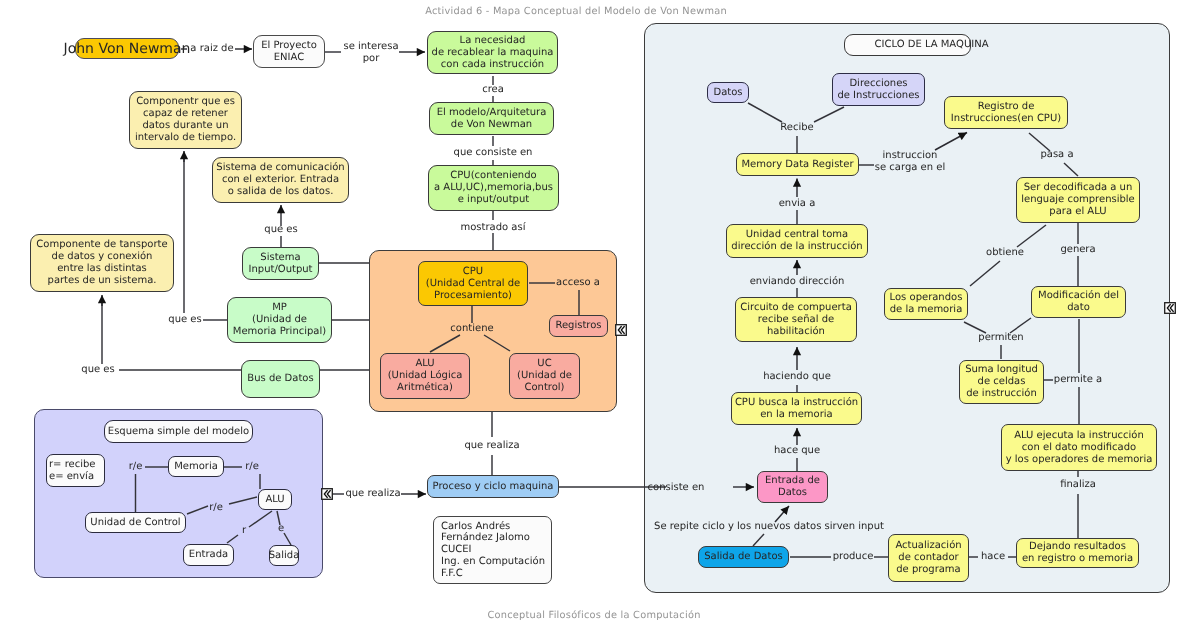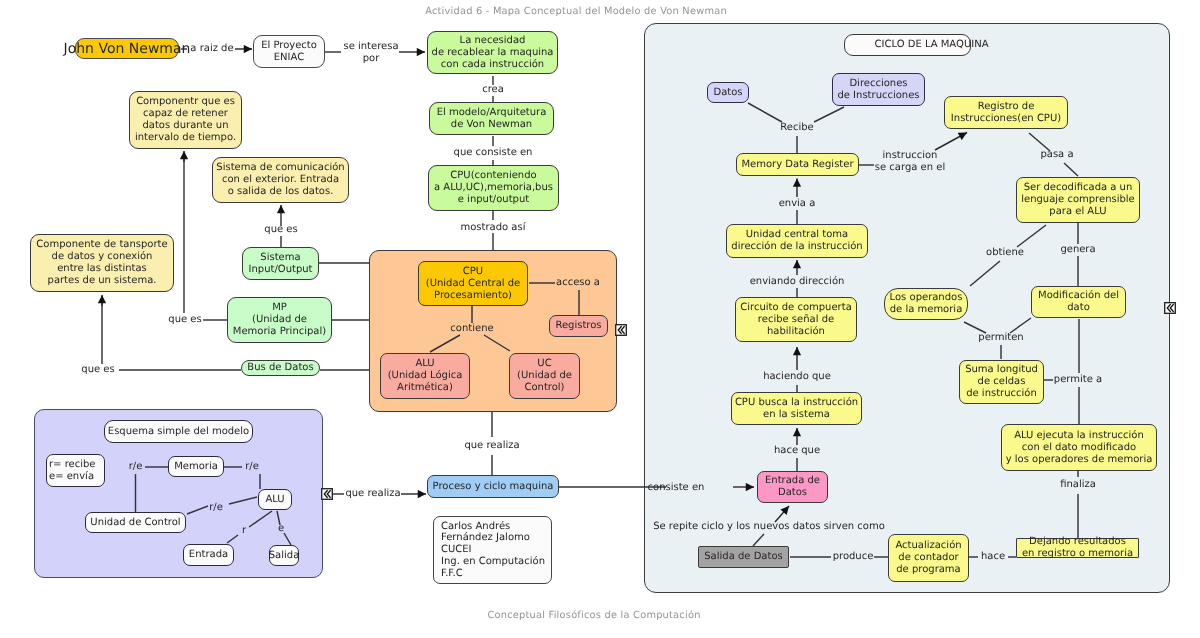--- a/index.html
+++ b/index.html
@@ -174,21 +174,21 @@
 
   <div class="node" style="left:242px;top:247px;width:77px;height:33px;background:#c8fcc8;border-radius:9px;
               font-size:10px;">Sistema
 Input/Output</div>
 
   <div class="node" style="left:227px;top:297px;width:105px;height:46px;background:#c8fcc8;border-radius:9px;
               font-size:10px;">MP
 (Unidad de
 Memoria Principal)</div>
 
-  <div class="node" style="left:241px;top:360px;width:79px;height:16px;background:#c8fcc8;border-radius:9px;
+  <div class="node" style="left:241px;top:360px;width:79px;height:38px;background:#c8fcc8;border-radius:9px;
               font-size:10px;">Bus de Datos</div>
 
   <div class="node" style="left:418px;top:261px;width:110px;height:45px;background:#fbc802;border-radius:7px;
               font-size:10px;">CPU
 (Unidad Central de
 Procesamiento)</div>
 
   <div class="node" style="left:549px;top:315px;width:59px;height:22px;background:#f9aba0;border-radius:7px;
               font-size:10px;">Registros</div>
 
@@ -259,55 +259,55 @@
 
   <div class="node" style="left:726px;top:224px;width:142px;height:34px;background:#fafa8c;border-radius:7px;
               font-size:10px;">Unidad central toma
 dirección de la instrucción</div>
 
   <div class="node" style="left:735px;top:297px;width:122px;height:45px;background:#fafa8c;border-radius:7px;
               font-size:10px;">Circuito de compuerta
 recibe señal de
 habilitación</div>
 
-  <div class="node" style="left:884px;top:288px;width:84px;height:32px;background:#fafa8c;border-radius:14px;
+  <div class="node" style="left:884px;top:288px;width:84px;height:32px;background:#fafa8c;border-radius:7px;
               font-size:10px;">Los operandos
 de la memoria</div>
 
   <div class="node" style="left:1031px;top:286px;width:95px;height:32px;background:#fafa8c;border-radius:7px;
               font-size:10px;">Modificación del
 dato</div>
 
   <div class="node" style="left:959px;top:360px;width:85px;height:44px;background:#fafa8c;border-radius:7px;
               font-size:10px;">Suma longitud
 de celdas
 de instrucción</div>
 
   <div class="node" style="left:731px;top:392px;width:131px;height:33px;background:#fafa8c;border-radius:7px;
               font-size:10px;">CPU busca la instrucción
-en la sistema</div>
+en la memoria</div>
 
   <div class="node" style="left:1001px;top:424px;width:156px;height:47px;background:#fafa8c;border-radius:7px;
               font-size:10px;">ALU ejecuta la instrucción
 con el dato modificado
 y los operadores de memoria</div>
 
   <div class="node" style="left:757px;top:471px;width:71px;height:32px;background:#fc97c6;border-radius:7px;
               font-size:10px;">Entrada de
 Datos</div>
 
-  <div class="node" style="left:698px;top:546px;width:91px;height:22px;background:#a3a3a3;border-radius:2px;
+  <div class="node" style="left:698px;top:546px;width:91px;height:22px;background:#0ea5e9;border-radius:8px;
               font-size:10px;">Salida de Datos</div>
 
   <div class="node" style="left:888px;top:534px;width:81px;height:48px;background:#fafa8c;border-radius:7px;
               font-size:10px;">Actualización
 de contador
 de programa</div>
 
-  <div class="node" style="left:1016px;top:538px;width:123px;height:20px;background:#fafa8c;border-radius:1px;
+  <div class="node" style="left:1016px;top:538px;width:123px;height:30px;background:#fafa8c;border-radius:7px;
               font-size:10px;">Dejando resultados
 en registro o memoria</div>
 
   <div class="lab" style="left:212px;top:49px;">a raiz de</div>
   <div class="lab" style="left:371px;top:52.5px;">se interesa
 por</div>
   <div class="lab" style="left:493px;top:90px;">crea</div>
   <div class="lab" style="left:493px;top:152.5px;">que consiste en</div>
   <div class="lab" style="left:493px;top:227.5px;">mostrado así</div>
   <div class="lab" style="left:281px;top:230px;">que es</div>
@@ -324,21 +324,21 @@
   <div class="lab" style="left:1057px;top:155px;">pasa a</div>
   <div class="lab" style="left:797px;top:204px;">envia a</div>
   <div class="lab" style="left:1005px;top:253px;">obtiene</div>
   <div class="lab" style="left:1078px;top:250px;">genera</div>
   <div class="lab" style="left:797px;top:282px;">enviando dirección</div>
   <div class="lab" style="left:1001px;top:338px;">permiten</div>
   <div class="lab" style="left:797px;top:377px;">haciendo que</div>
   <div class="lab" style="left:1078px;top:380px;">permite a</div>
   <div class="lab" style="left:797px;top:451px;">hace que</div>
   <div class="lab" style="left:1078px;top:485px;">finaliza</div>
-  <div class="lab" style="left:769px;top:527px;">Se repite ciclo y los nuevos datos sirven como</div>
+  <div class="lab" style="left:769px;top:527px;">Se repite ciclo y los nuevos datos sirven input</div>
   <div class="lab" style="left:853px;top:557px;">produce</div>
   <div class="lab" style="left:993px;top:557px;">hace</div>
   <div class="lab" style="left:135.5px;top:467px;">r/e</div>
   <div class="lab" style="left:252px;top:467px;">r/e</div>
   <div class="lab" style="left:216px;top:508px;">r/e</div>
   <div class="lab" style="left:244px;top:531px;">r</div>
   <div class="lab" style="left:281px;top:529px;">e</div>
 
   <div class="mk" style="left:615px;top:324px;" title="«"><svg viewBox="0 0 12 12" width="12" height="12" xmlns="http://www.w3.org/2000/svg">
       <rect x="0.7" y="0.7" width="10.6" height="10.6" fill="#fdfdfd" stroke="#1d1d1d" stroke-width="1.3"></rect>

